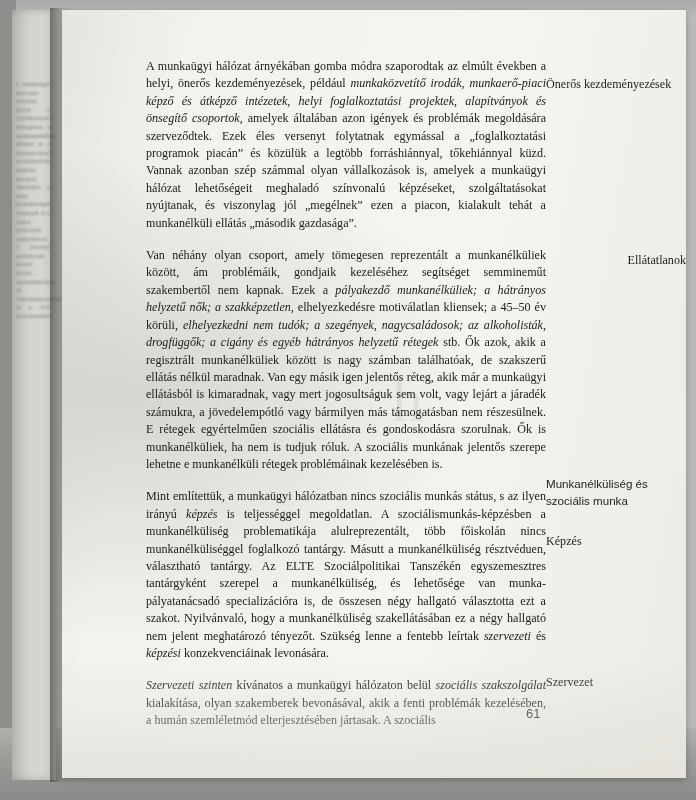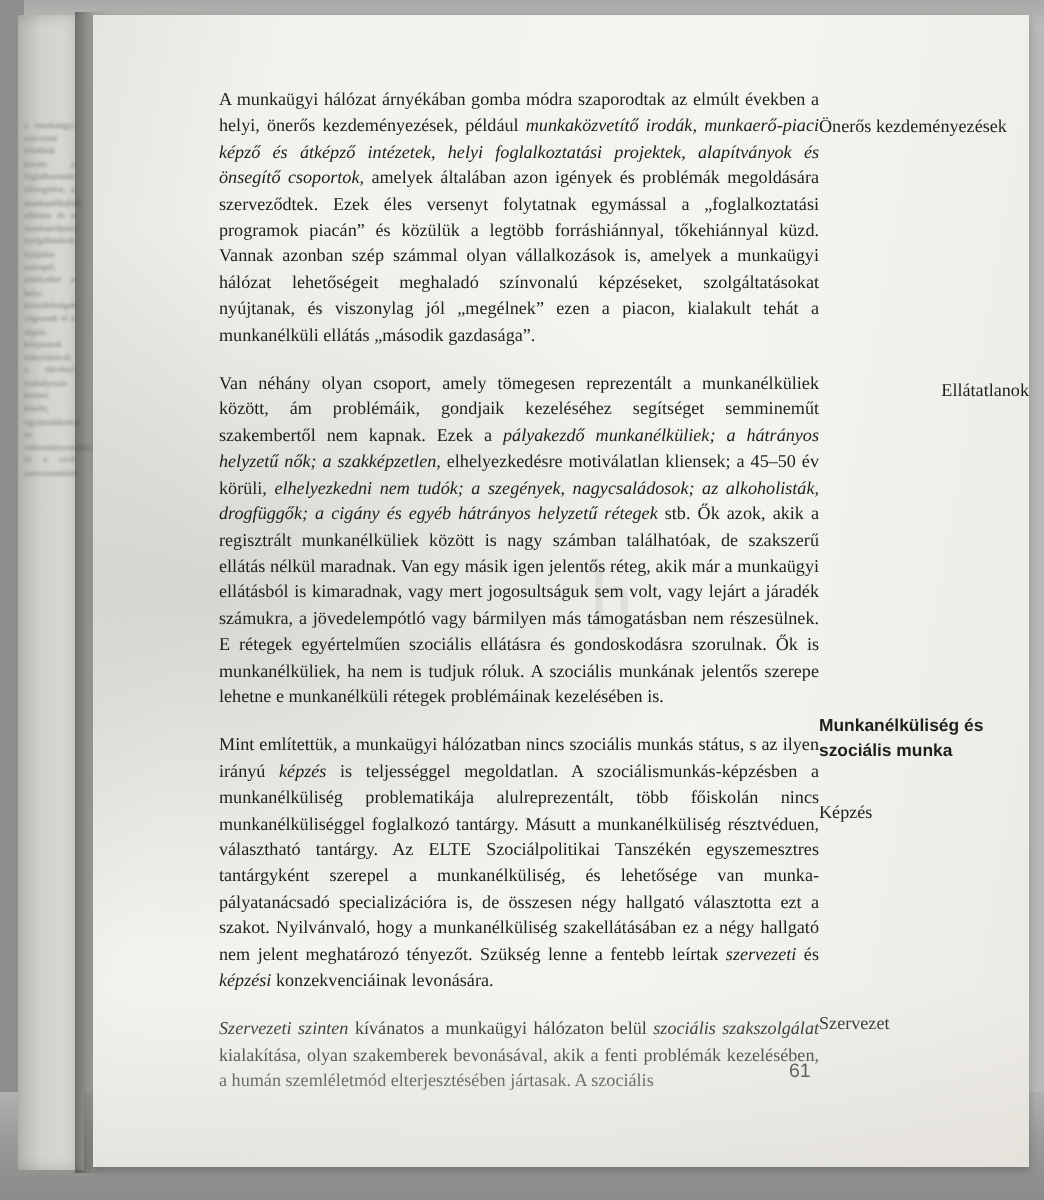--- a/index.html
+++ b/index.html
@@ -182,21 +182,21 @@
       <div class="col-main">
         <p class="para" id="p1"><span>A munkaügyi hálózat árnyékában gomba módra szaporodtak az elmúlt években a helyi, önerős kezdeményezések, például </span><span class="it">munkaközvetítő irodák, munkaerő-piaci képző és átképző intézetek, helyi foglalkoztatási projektek, alapítványok és önsegítő csoportok,</span><span> amelyek általában azon igények és problémák megoldására szerveződtek. Ezek éles versenyt folytatnak egymással a „foglalkoztatási programok piacán” és közülük a legtöbb forráshiánnyal, tőkehiánnyal küzd. Vannak azonban szép számmal olyan vállalkozások is, amelyek a munkaügyi hálózat lehetőségeit meghaladó színvonalú képzéseket, szolgáltatásokat nyújtanak, és viszonylag jól „megélnek” ezen a piacon, kialakult tehát a munkanélküli ellátás „második gazdasága”.</span></p>
         <p class="para" id="p2"><span>Van néhány olyan csoport, amely tömegesen reprezentált a munkanélküliek között, ám problémáik, gondjaik kezeléséhez segítséget semmineműt szakembertől nem kapnak. Ezek a </span><span class="it">pályakezdő munkanélküliek; a hátrányos helyzetű nők; a szakképzetlen,</span><span> elhelyezkedésre motiválatlan kliensek; a 45–50 év körüli, </span><span class="it">elhelyezkedni nem tudók; a szegények, nagycsaládosok; az alkoholisták, drogfüggők; a cigány és egyéb hátrányos helyzetű rétegek</span><span> stb. Ők azok, akik a regisztrált munkanélküliek között is nagy számban találhatóak, de szakszerű ellátás nélkül maradnak. Van egy másik igen jelentős réteg, akik már a munkaügyi ellátásból is kimaradnak, vagy mert jogosultságuk sem volt, vagy lejárt a járadék számukra, a jövedelempótló vagy bármilyen más támogatásban nem részesülnek. E rétegek egyértelműen szociális ellátásra és gondoskodásra szorulnak. Ők is munkanélküliek, ha nem is tudjuk róluk. A szociális munkának jelentős szerepe lehetne e munkanélküli rétegek problémáinak kezelésében is.</span></p>
         <p class="para" id="p3"><span>Mint említettük, a munkaügyi hálózatban nincs szociális munkás státus, s az ilyen irányú </span><span class="it">képzés</span><span> is teljességgel megoldatlan. A szociálismunkás-képzésben a munkanélküliség problematikája alulreprezentált, több főiskolán nincs munkanélküliséggel foglalkozó tantárgy. Másutt a munkanélküliség résztvéduen, választható tantárgy. Az ELTE Szociálpolitikai Tanszékén egyszemesztres tantárgyként szerepel a munkanélküliség, és lehetősége van munka-pályatanácsadó specializációra is, de összesen négy hallgató választotta ezt a szakot. Nyilvánvaló, hogy a munkanélküliség szakellátásában ez a négy hallgató nem jelent meghatározó tényezőt. Szükség lenne a fentebb leírtak </span><span class="it">szervezeti</span><span> és </span><span class="it">képzési</span><span> konzekvenciáinak levonására.</span></p>
         <p class="para" id="p4"><span class="it">Szervezeti szinten</span><span> kívánatos a munkaügyi hálózaton belül </span><span class="it">szociális szakszolgálat</span><span> kialakítása, olyan szakemberek bevonásával, akik a fenti problémák kezelésében, a humán szemléletmód elterjesztésében jártasak. A szociális</span></p>
       </div>
 
       <div class="col-side">
         <div class="note" id="n1" style="top: 18px;">Önerős kezdeményezések</div>
         <div class="note" id="n2" style="top: 194px; text-align: right;">Ellátatlanok</div>
-        <div class="note sans" id="n3" style="top: 418px; font-weight: 700;">Munkanélküliség és szociális munka</div>
+        <div class="note sans" id="n3" style="top: 418px; font-weight: 400;">Munkanélküliség és szociális munka</div>
         <div class="note" id="n4" style="top: 475px;">Képzés</div>
         <div class="note" id="n5" style="top: 616px;">Szervezet</div>
         <div class="folio" style="top:648px; left:0;">61</div>
       </div>
 
     </div>
   </div>
 </div>
 
 </body></html>

